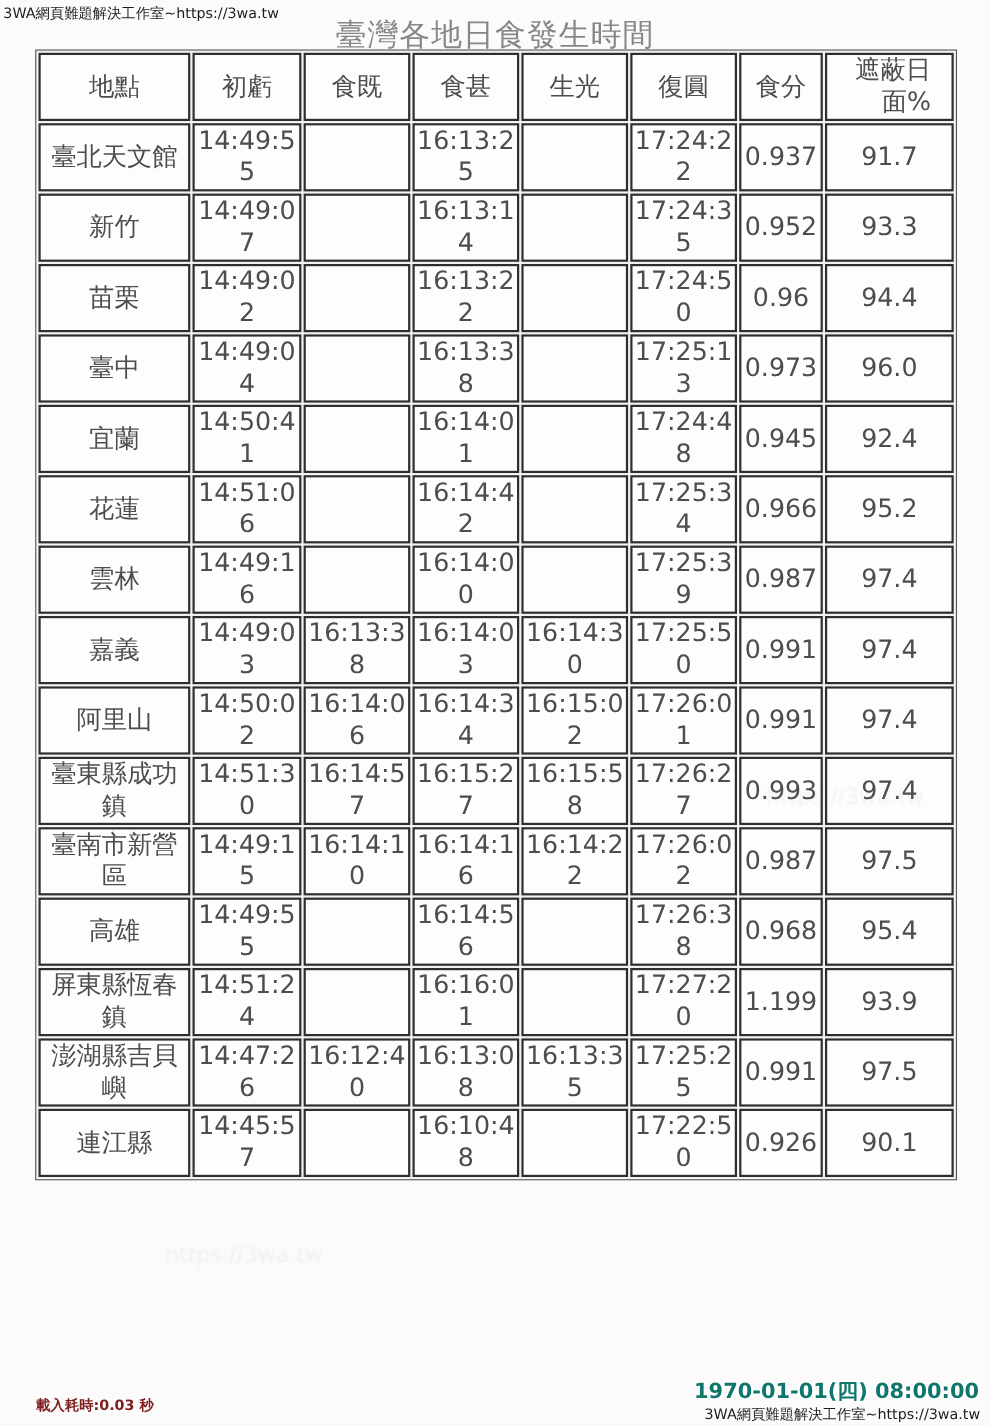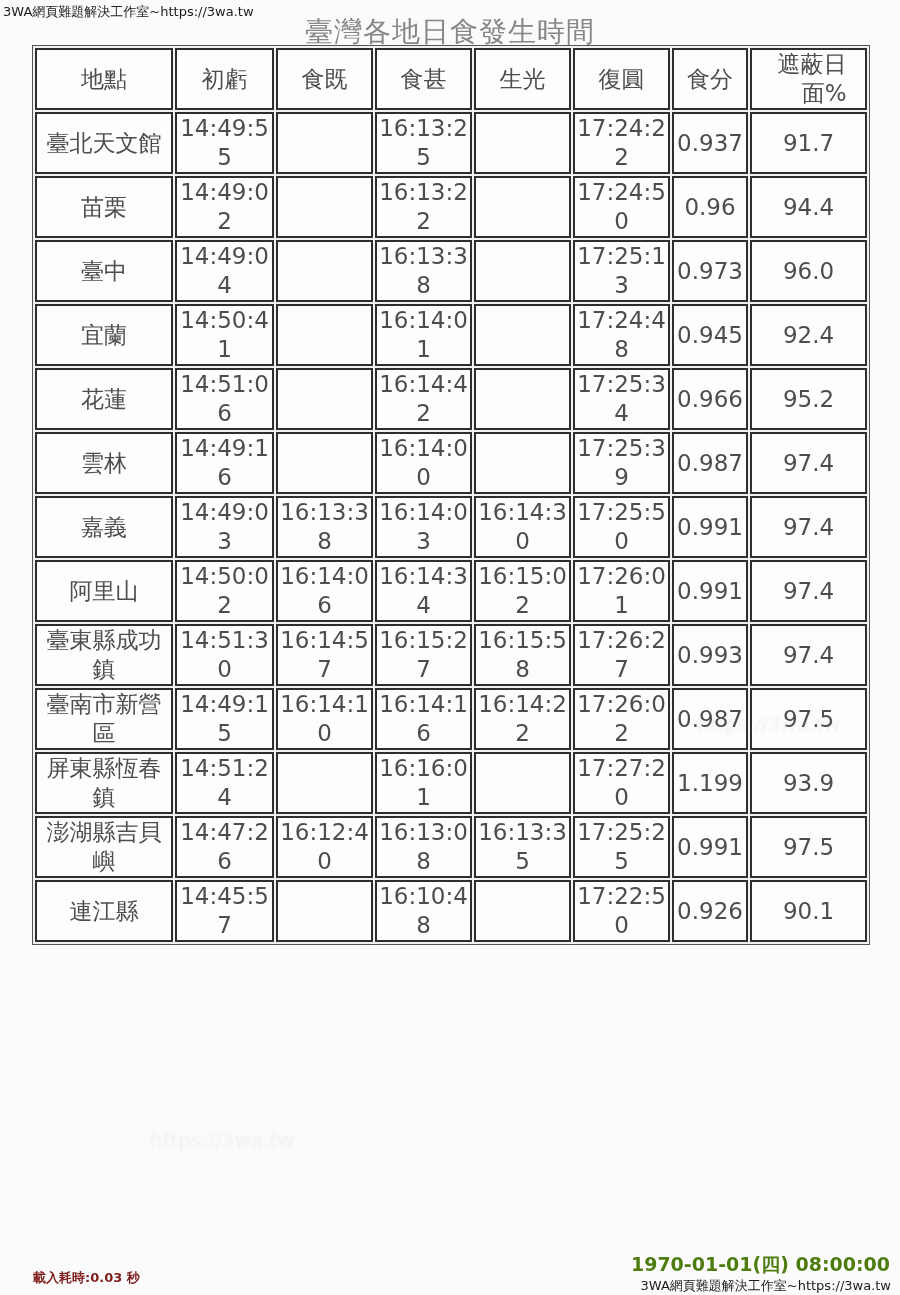--- a/index.html
+++ b/index.html
@@ -56,21 +56,21 @@
   .wm-top-left{left:3px;top:3px;}
   .wm-bottom-right{right:9px;top:1277px;}
   .load-time{
     left:5px;top:1269px;
     color:#7f1d1d;font-weight:700;font-size:13px;
     filter:blur(0.7px);
     padding-left:28px;
   }
   .datetime{
     right:10px;top:1252px;
-    font-size:19px;font-weight:700;color:#4d7c0f;
+    font-size:19px;font-weight:700;color:#0f766e;
     text-shadow:1px 1px 0 #fff,-1px -1px 0 #fff,1px -1px 0 #fff,-1px 1px 0 #fff,2px 2px 1px #fff;
   }
   .ghost{
     color:#9a9a9a;opacity:0.12;font-size:20px;font-weight:400;
     filter:blur(0.8px);
   }
   .ghost-1{right:60px;top:712px;}
   .ghost-2{left:150px;top:1128px;}
 </style>
 </head>
@@ -108,20 +108,30 @@
         <td>臺北天文館</td>
         <td>14:49:55</td>
         <td></td>
         <td>16:13:25</td>
         <td></td>
         <td>17:24:22</td>
         <td>0.937</td>
         <td>91.7</td>
       </tr>
       <tr>
+        <td>新竹</td>
+        <td>14:49:07</td>
+        <td></td>
+        <td>16:13:14</td>
+        <td></td>
+        <td>17:24:35</td>
+        <td>0.952</td>
+        <td>93.3</td>
+      </tr>
+      <tr>
         <td>苗栗</td>
         <td>14:49:02</td>
         <td></td>
         <td>16:13:22</td>
         <td></td>
         <td>17:24:50</td>
         <td>0.96</td>
         <td>94.4</td>
       </tr>
       <tr>
@@ -198,20 +208,30 @@
         <td>臺南市新營區</td>
         <td>14:49:15</td>
         <td>16:14:10</td>
         <td>16:14:16</td>
         <td>16:14:22</td>
         <td>17:26:02</td>
         <td>0.987</td>
         <td>97.5</td>
       </tr>
       <tr>
+        <td>高雄</td>
+        <td>14:49:55</td>
+        <td></td>
+        <td>16:14:56</td>
+        <td></td>
+        <td>17:26:38</td>
+        <td>0.968</td>
+        <td>95.4</td>
+      </tr>
+      <tr>
         <td>屏東縣恆春鎮</td>
         <td>14:51:24</td>
         <td></td>
         <td>16:16:01</td>
         <td></td>
         <td>17:27:20</td>
         <td>1.199</td>
         <td>93.9</td>
       </tr>
       <tr>

